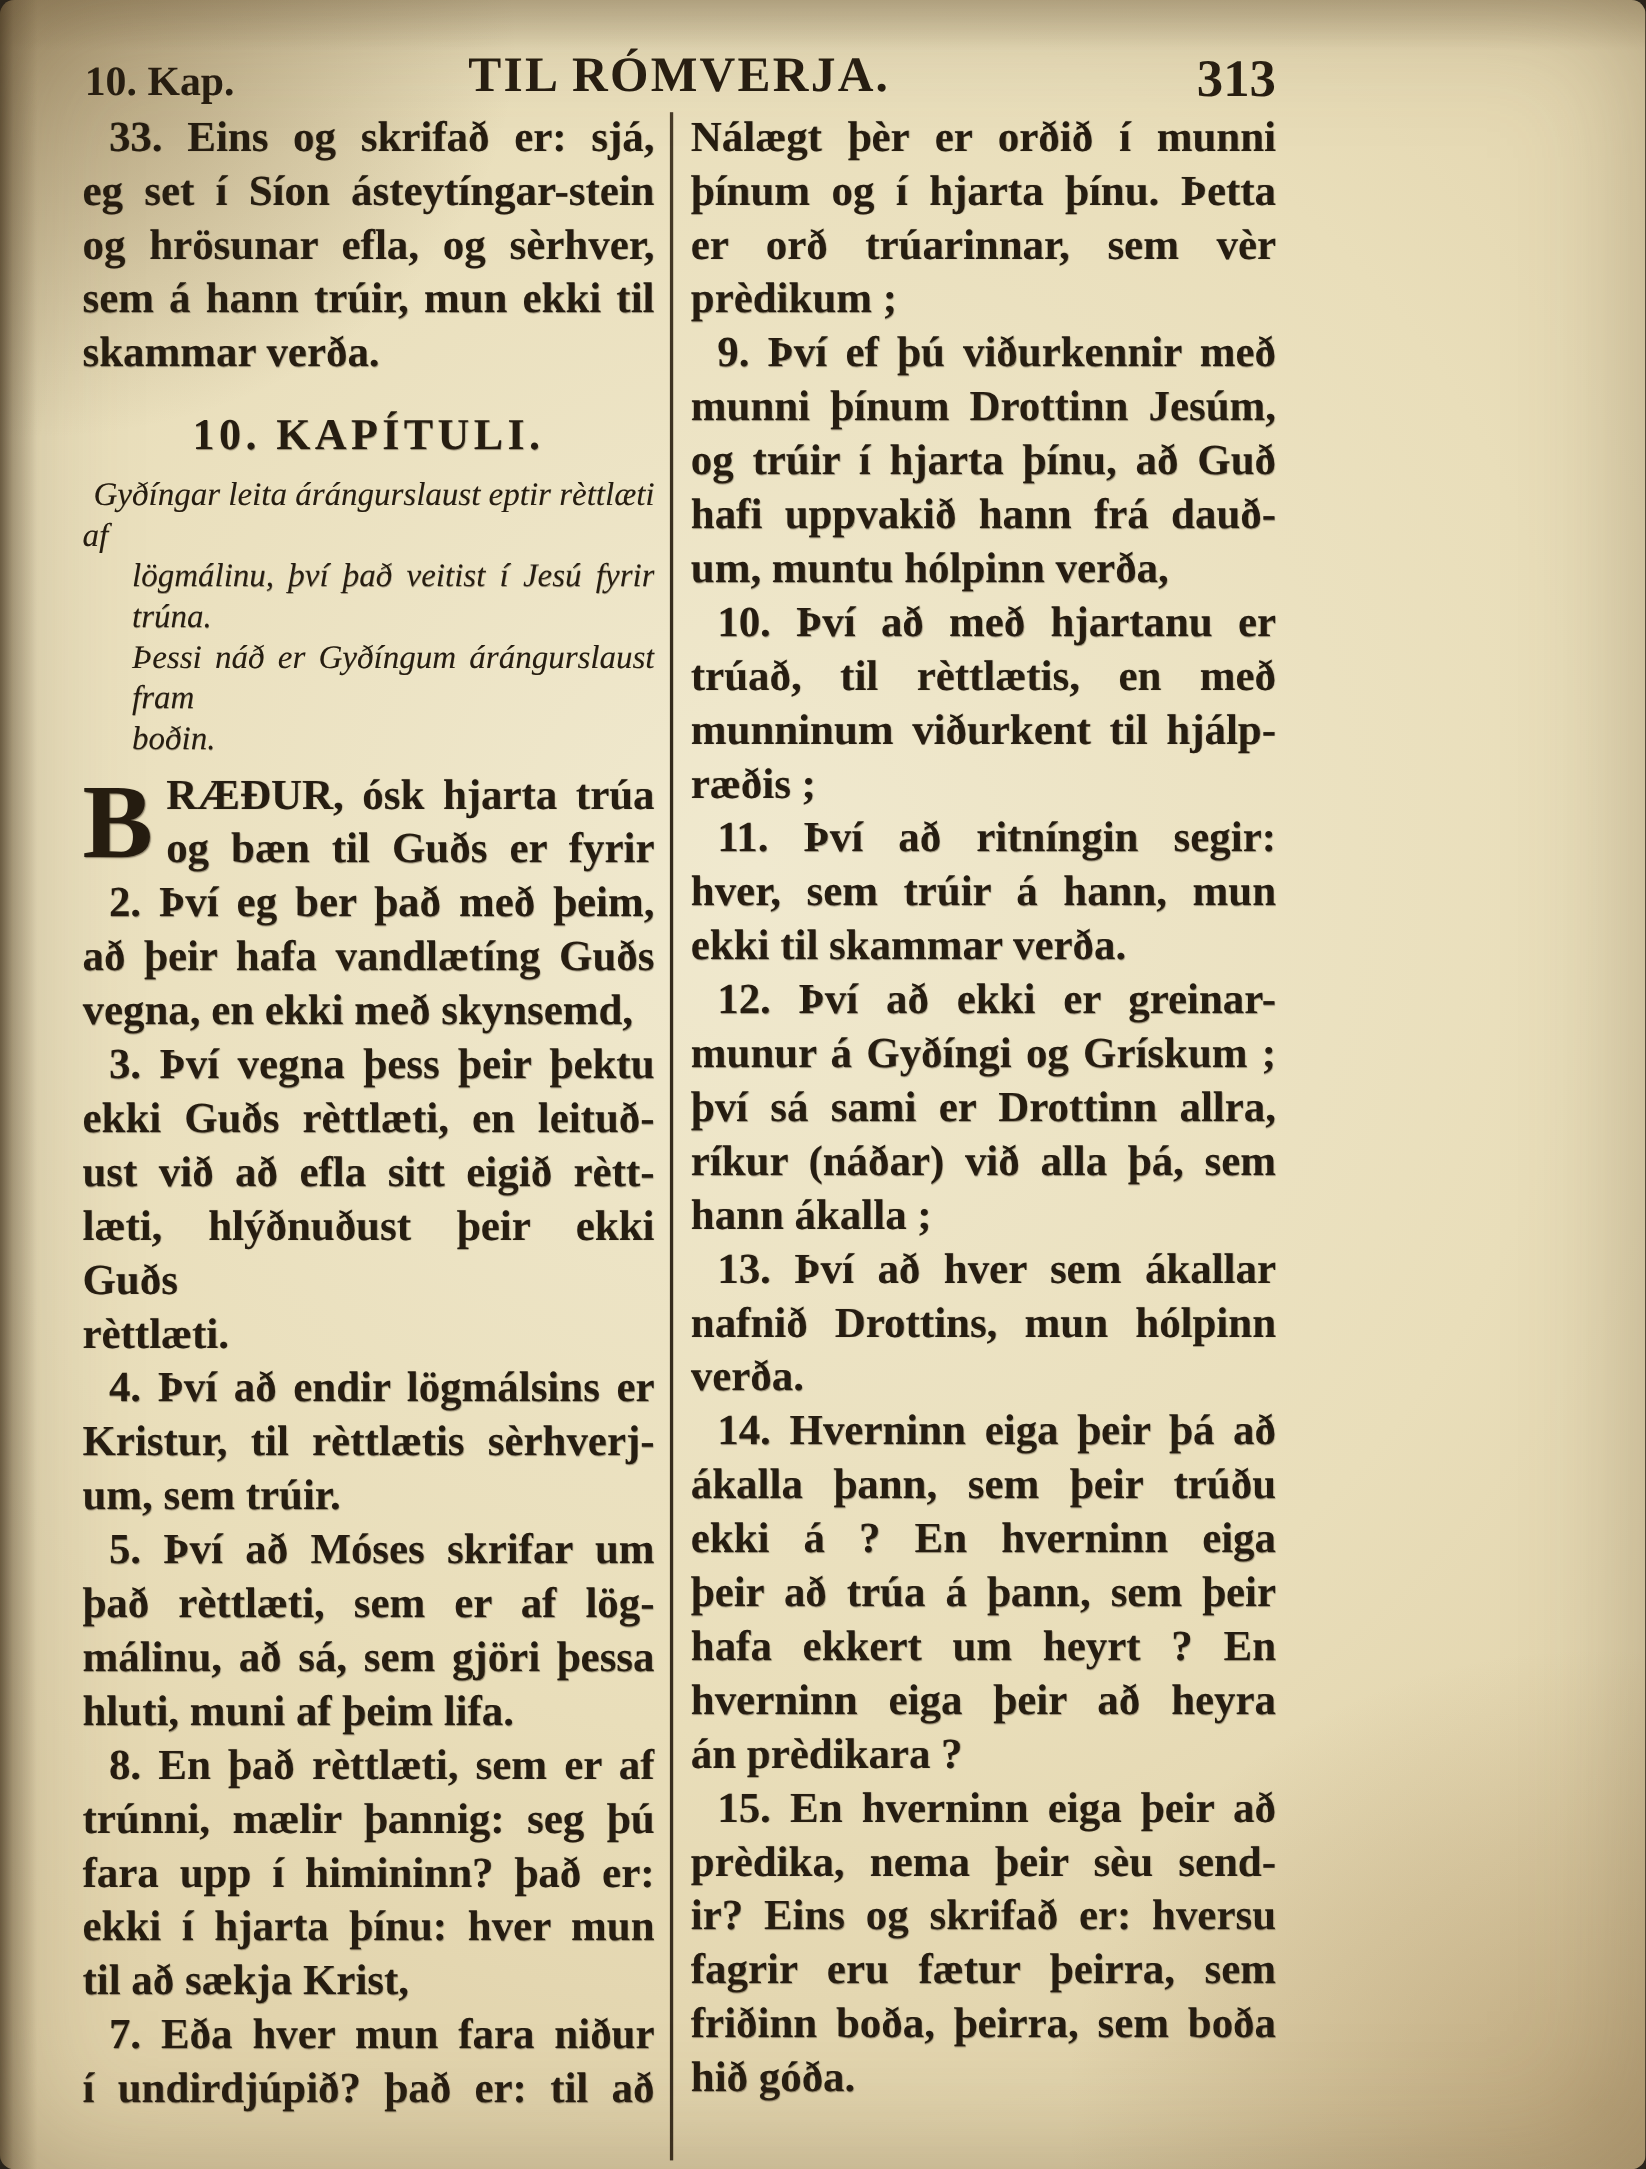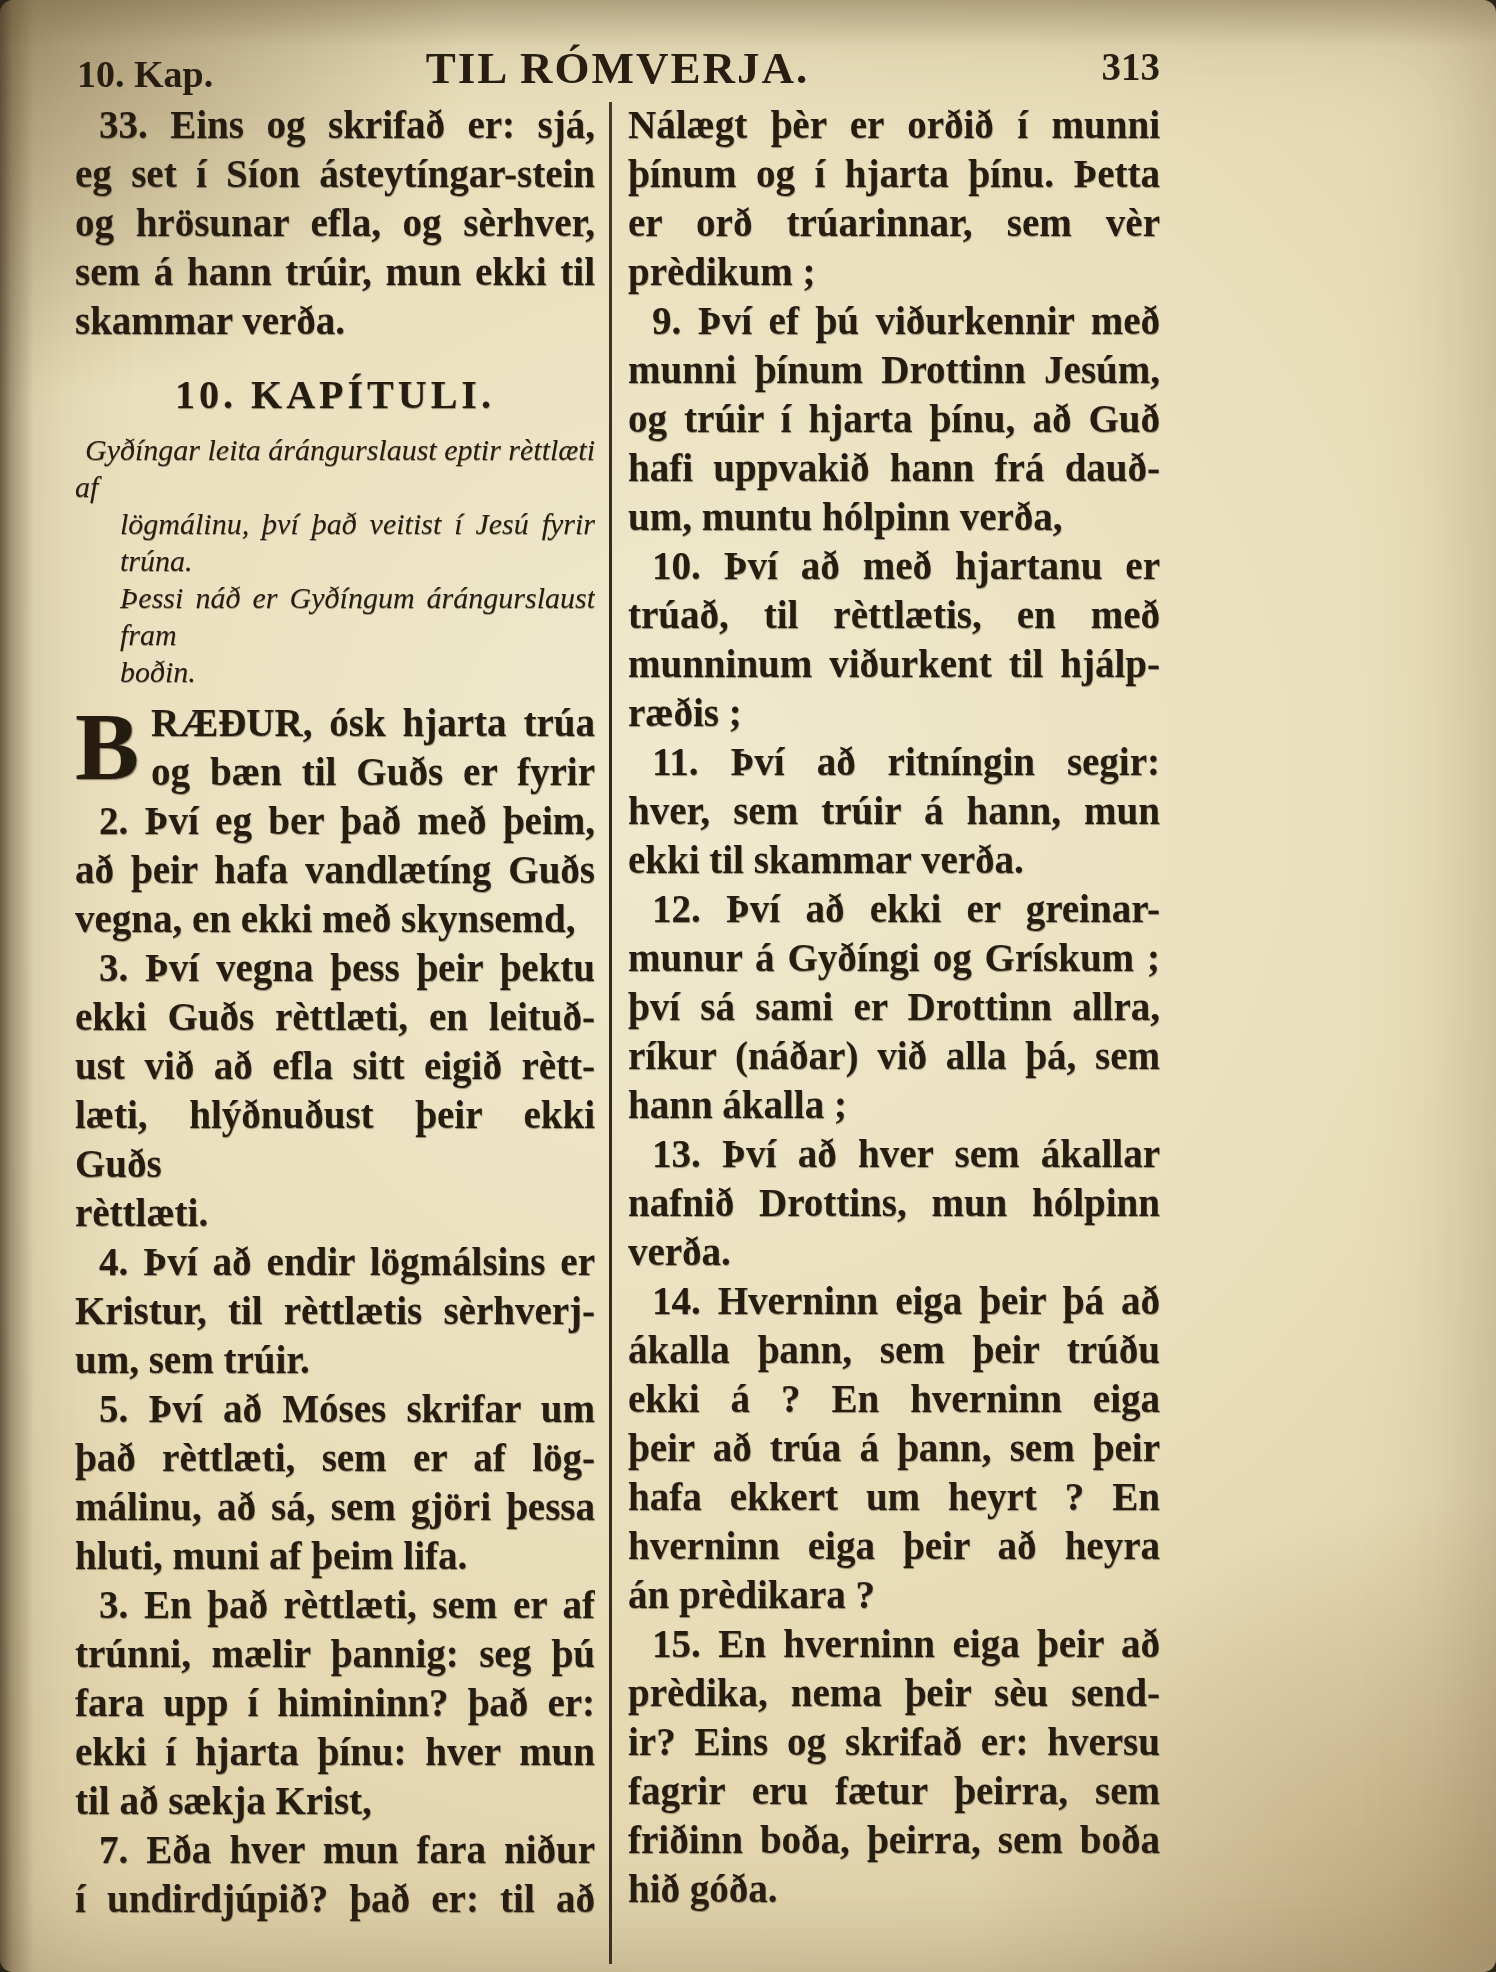--- a/index.html
+++ b/index.html
@@ -19,21 +19,21 @@
   }
   .vignette{position:absolute;inset:0;pointer-events:none;
     box-shadow:inset 0 0 120px rgba(90,70,40,0.35);}
   
   .header{position:absolute;top:42px;left:75px;width:1085px;height:56px;}
   .chapter-ref{position:absolute;left:2px;top:10px;
     font-size:38px;font-weight:700;color:var(--ink);}
   .running-title{position:absolute;left:0;top:0;width:100%;text-align:center;
     font-size:45px;font-weight:700;letter-spacing:2px;color:var(--ink);}
   .page-number{position:absolute;right:0;top:2px;
-    font-size:39px;font-weight:700;color:var(--ink);}
+    font-size:48px;font-weight:700;color:var(--ink);}
   
   .columns{position:absolute;top:100px;left:75px;width:1085px;display:flex;justify-content:flex-end;}
   .col{flex:none;}
   .col-left{width:520px;}
   .col-right{width:532px;margin-left:33px;}
   .divider{position:absolute;left:609px;top:102px;height:1862px;width:3px;
     background:linear-gradient(180deg,#473b28 0%,#32291b 30%,#3a2f20 100%);}
   
   .line{
     font-size:39px;line-height:49px;font-weight:700;color:var(--ink);
@@ -109,21 +109,21 @@
           <div class="line">Kristur, til rèttlætis sèrhverj-</div>
           <div class="line plast">um, sem trúir.</div>
         </div>
         <div class="para verse">
           <div class="line first">5. Því að Móses skrifar um</div>
           <div class="line">það rèttlæti, sem er af lög-</div>
           <div class="line">málinu, að sá, sem gjöri þessa</div>
           <div class="line plast">hluti, muni af þeim lifa.</div>
         </div>
         <div class="para verse">
-          <div class="line first">3. En það rèttlæti, sem er af</div>
+          <div class="line first">8. En það rèttlæti, sem er af</div>
           <div class="line">trúnni, mælir þannig: seg þú</div>
           <div class="line">fara upp í himininn? það er:</div>
           <div class="line">ekki í hjarta þínu: hver mun</div>
           <div class="line plast">til að sækja Krist,</div>
         </div>
         <div class="para verse">
           <div class="line first">7. Eða hver mun fara niður</div>
           <div class="line">í undirdjúpið? það er: til að</div>
         </div>
       </div>

